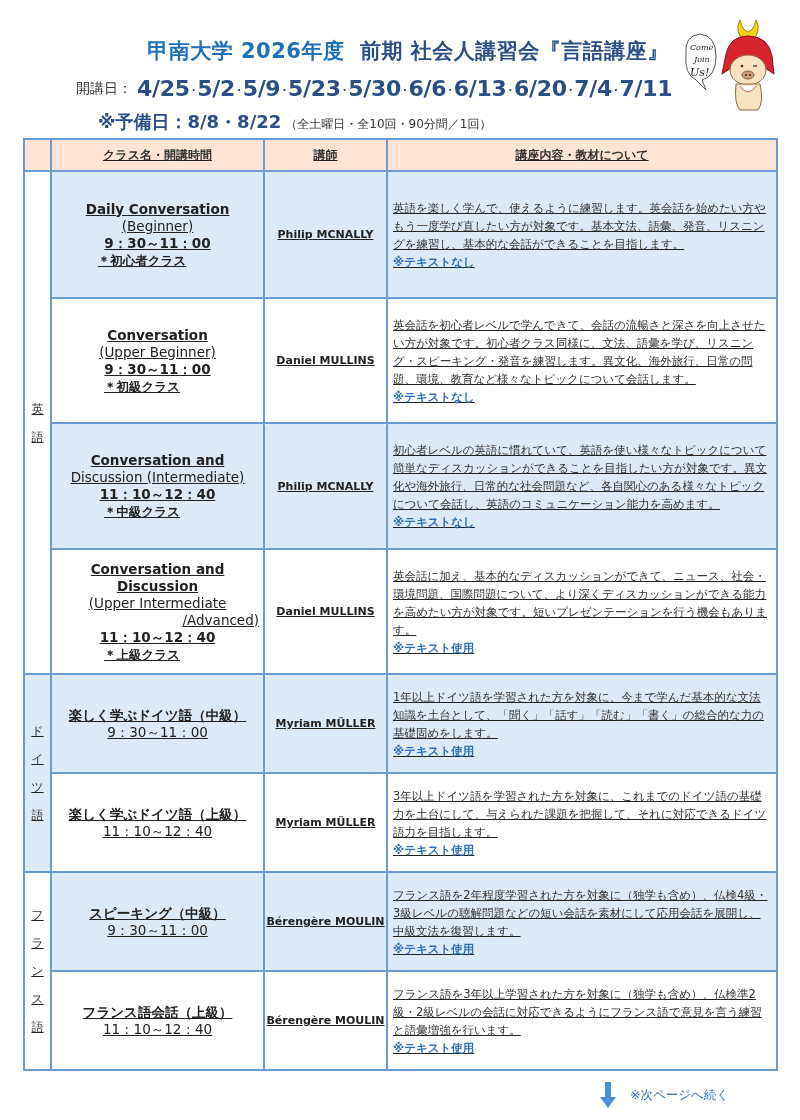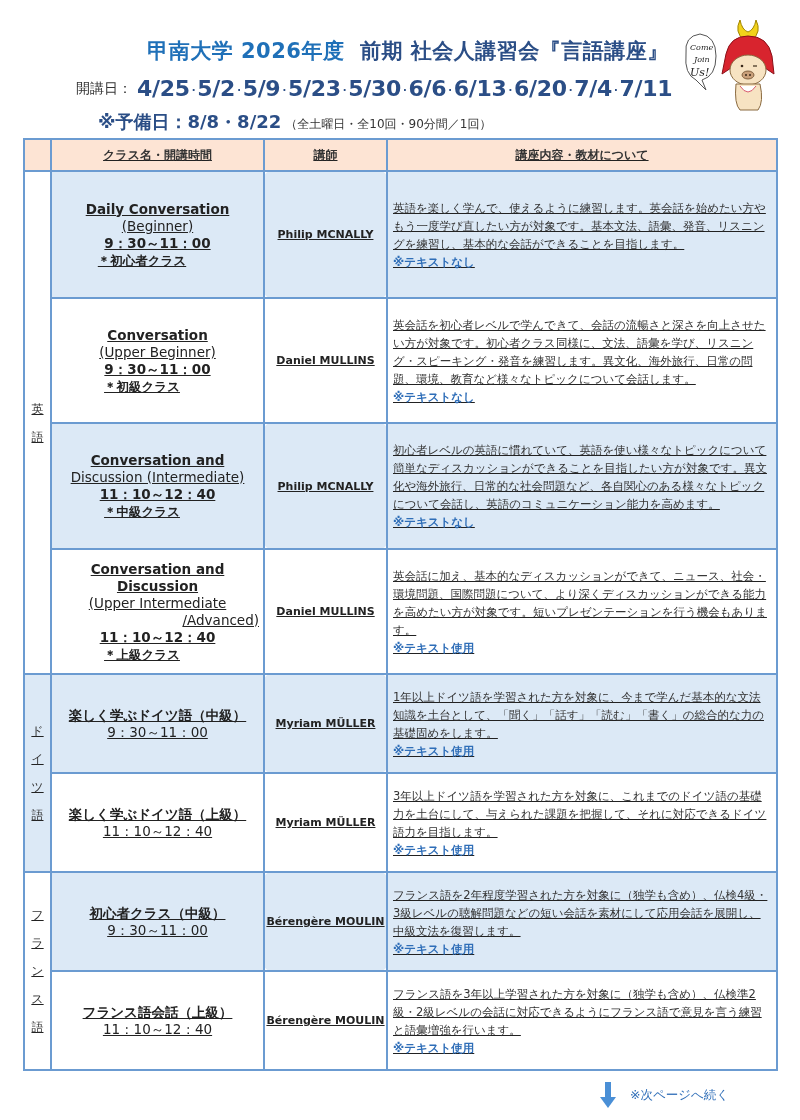--- a/index.html
+++ b/index.html
@@ -209,21 +209,21 @@
 
     <tr class="blue" style="height:99px">
       <td class="cat white" rowspan="2">
         <span>フ</span>
         <span>ラ</span>
         <span>ン</span>
         <span>ス</span>
         <span>語</span>
       </td>
       <td class="cls">
-        <span style="display:block">初心者クラス（中級）</span>
+        <span style="display:block">スピーキング（中級）</span>
         <span class="time" style="font-weight:normal">9：30～11：00</span>
       </td>
       <td class="ins">Bérengère MOULIN</td>
       <td class="desc">
         <span>フランス語を2年程度学習された方を対象に（独学も含め）、仏検4級・3級レベルの聴解問題などの短い会話を素材にして応用会話を展開し、中級文法を復習します。</span>
         <span class="mat">※テキスト使用</span>
       </td>
     </tr>
 
     <tr class="white" style="height:99px">

